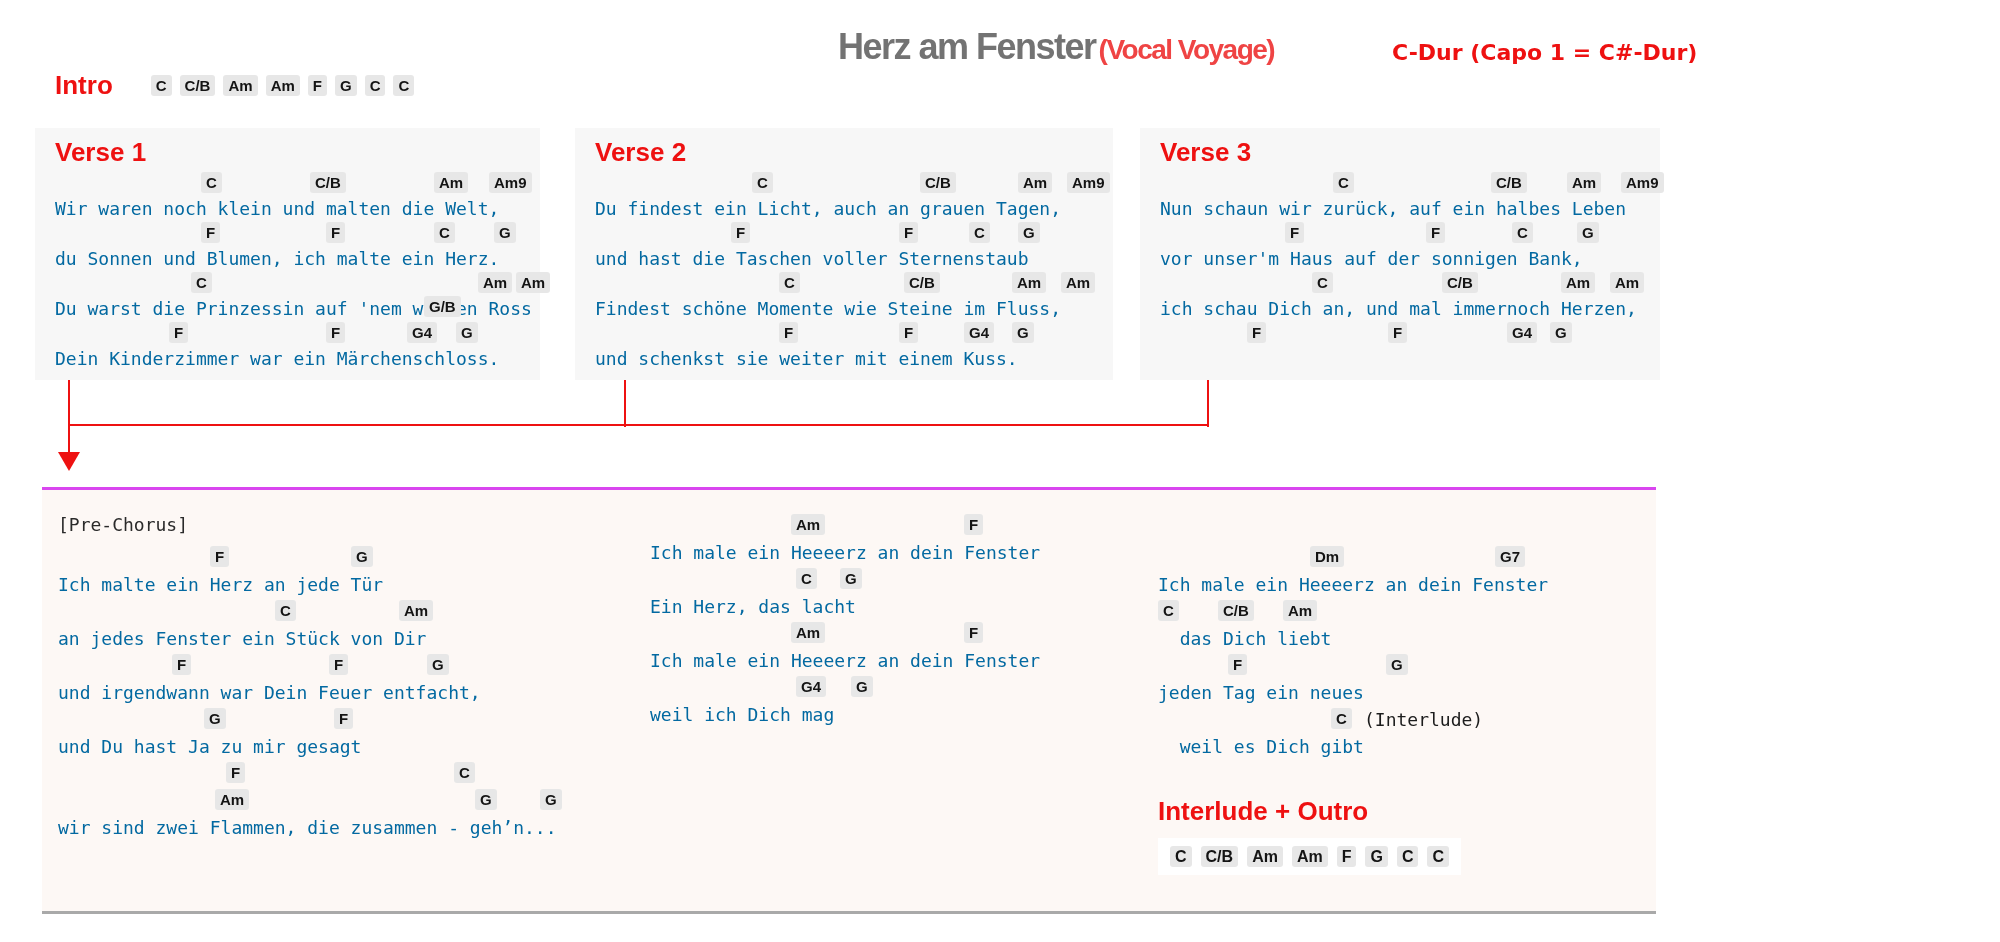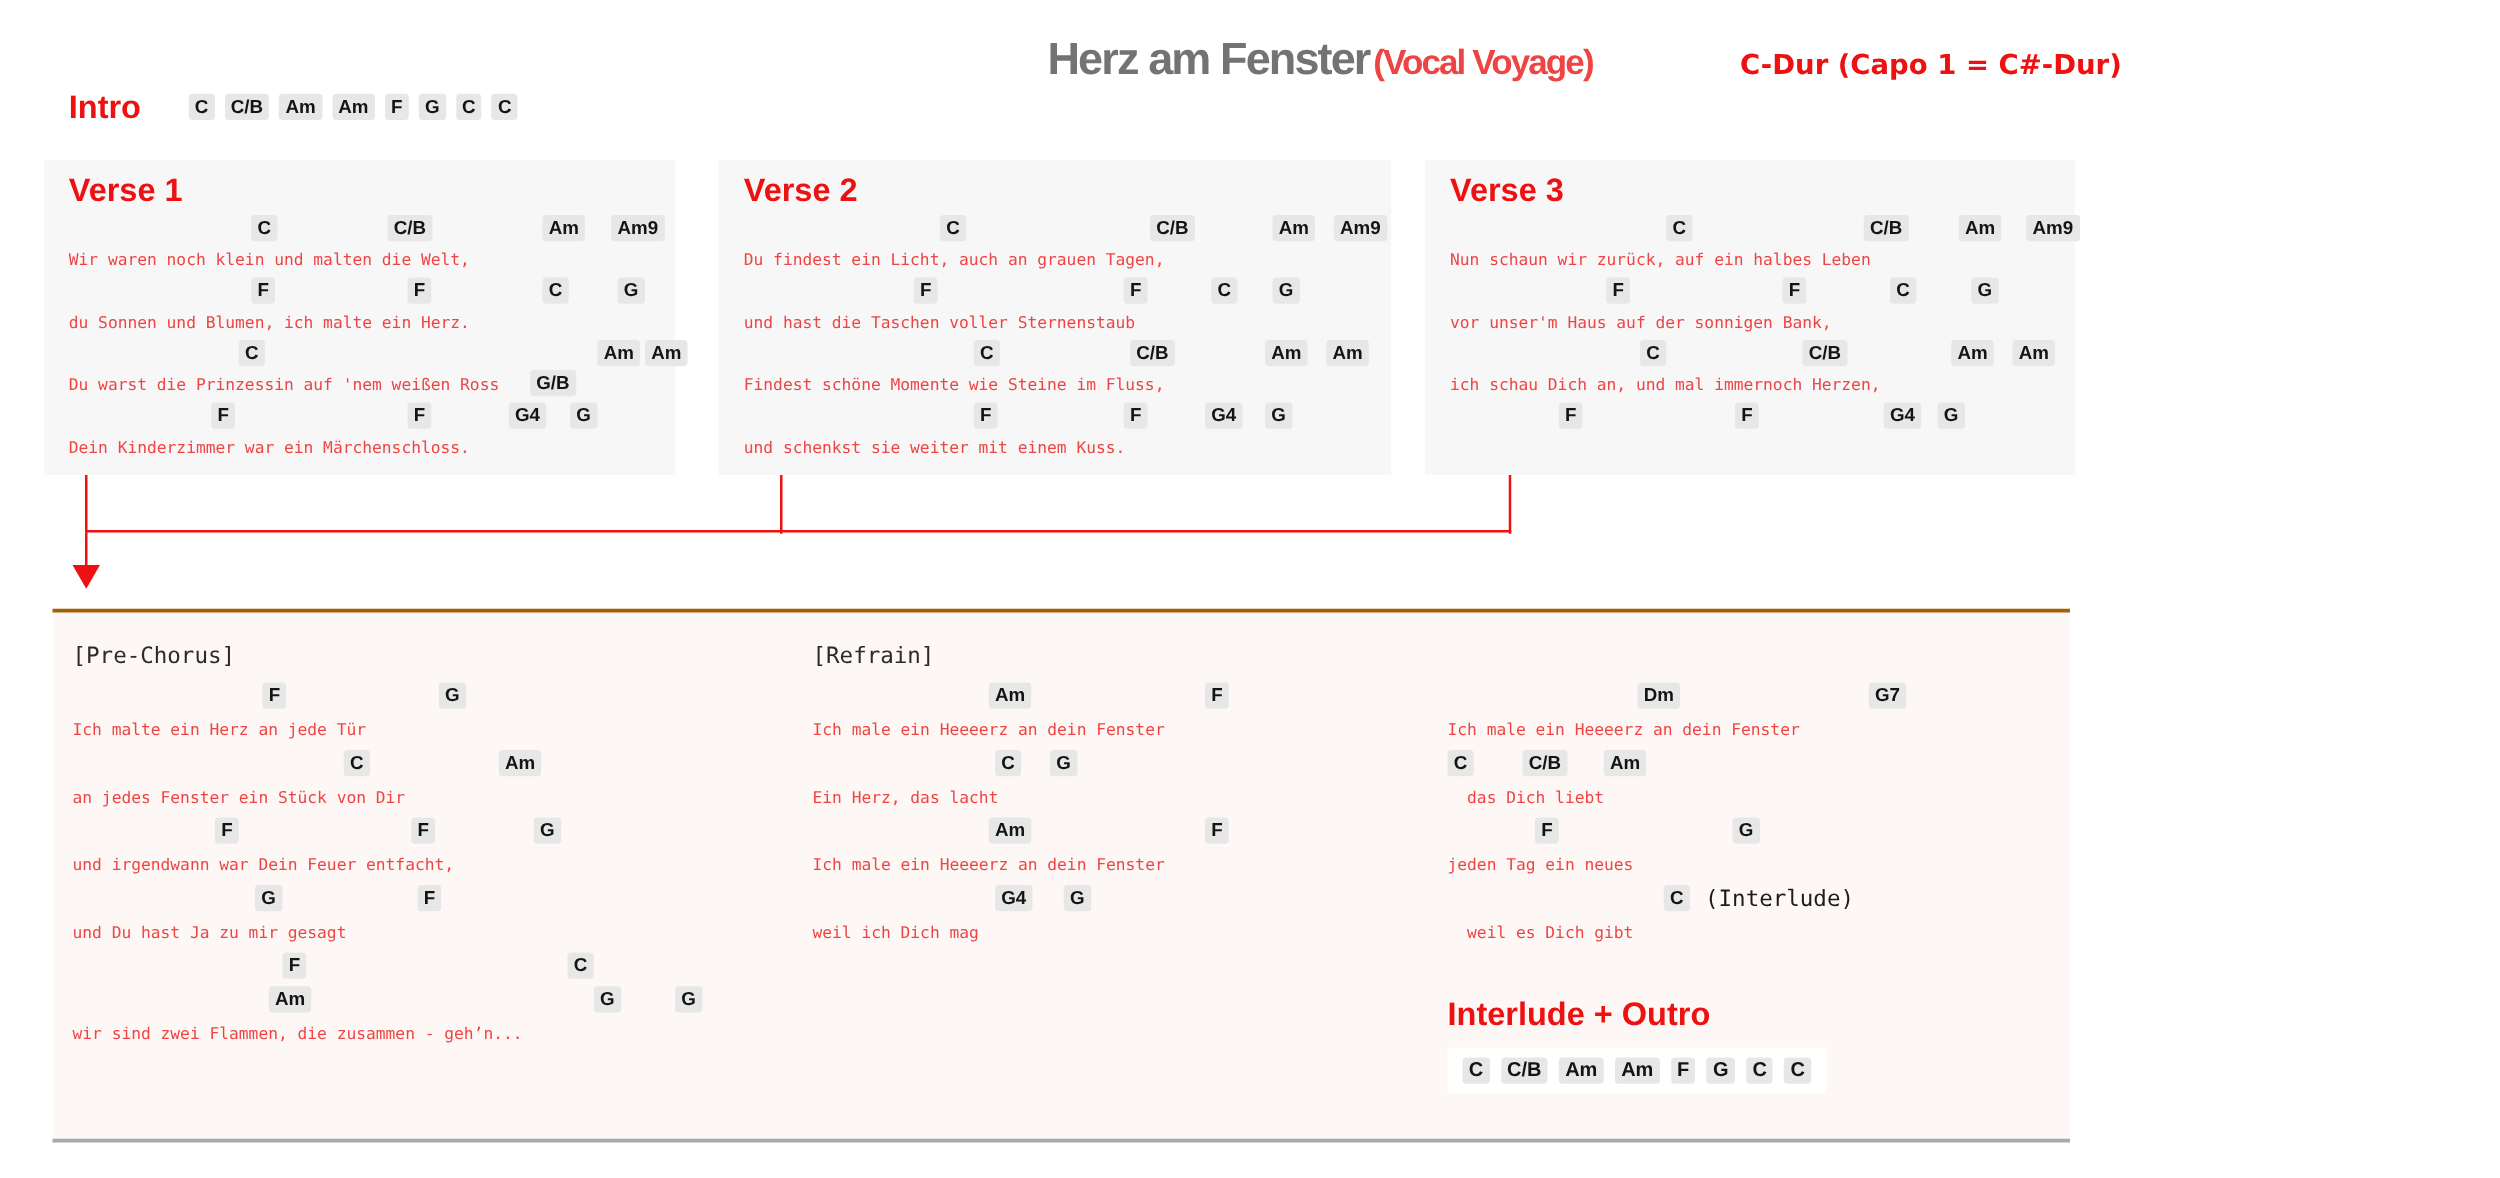--- a/index.html
+++ b/index.html
@@ -40,22 +40,22 @@
   .verse-h{line-height:28px;margin-bottom:6px;}
   .verse-box .chord-row,.verse-box .lyric-row{height:25px;}
 
   
   .chord-row{
     position:relative;height:27px;
     font-family:"DejaVu Sans Mono",monospace;font-size:18px;
   }
   .chord-row .chip{position:absolute;top:0;}
   .lyric-row{
-    height:27px;font-family:"DejaVu Sans Mono",monospace;font-size:13px;
-    color:#ef4444;white-space:pre;line-height:24px;
+    height:27px;font-family:"DejaVu Sans Mono",monospace;font-size:18px;
+    color:#0369a1;white-space:pre;line-height:24px;
   }
   .note{
     position:absolute;top:1px;font-family:"DejaVu Sans Mono",monospace;
     font-size:18px;color:#1c1c1c;white-space:pre;
   }
 
   
   .conn{position:absolute;background:#ee1111;}
   #conn-v1{left:68px;top:380px;width:2px;height:46px;}
   #conn-v2{left:624px;top:380px;width:2px;height:47px;}
@@ -64,21 +64,21 @@
   #conn-stem{left:68px;top:426px;width:2px;height:28px;}
   #arrow-head{
     position:absolute;left:58px;top:452px;width:0;height:0;
     border-left:11px solid transparent;border-right:11px solid transparent;
     border-top:19px solid #ee1111;
   }
 
   
   .bottom{
     position:absolute;left:42px;top:487px;width:1614px;height:427px;
-    background:#fdf8f5;border-top:3px solid #a16207;border-bottom:3px solid #a9a9a9;
+    background:#fdf8f5;border-top:3px solid #d946ef;border-bottom:3px solid #a9a9a9;
     box-sizing:border-box;
   }
   .bcol{position:absolute;top:24px;height:400px;}
   .col-header{
     height:32px;font-family:"DejaVu Sans Mono",monospace;font-size:18px;color:#2a2a2a;
     white-space:pre;
   }
   .outro-h{position:absolute;left:0;top:282px;font-weight:bold;font-size:26px;color:#ee1111;white-space:nowrap;}
   .outro-chips{
     position:absolute;left:0;top:324px;background:#ffffff;padding:8px 12px;
@@ -241,21 +241,20 @@
           <span class="chip" style="left: 396px;">C</span>
         </div>
         <div class="chord-row">
           <span class="chip" style="left: 157px;">Am</span>
           <span class="chip" style="left: 417px;">G</span>
           <span class="chip" style="left: 482px;">G</span>
         </div>
         <div class="lyric-row">wir sind zwei Flammen, die zusammen - geh’n...</div>
       </div>
       <div class="bcol" style="left: 608px; width: 460px;">
-        <div class="col-header">[Refrain]</div>
         <div class="chord-row">
           <span class="chip" style="left: 141px;">Am</span>
           <span class="chip" style="left: 314px;">F</span>
         </div>
         <div class="lyric-row">Ich male ein Heeeerz an dein Fenster</div>
         <div class="chord-row">
           <span class="chip" style="left: 146px;">C</span>
           <span class="chip" style="left: 190px;">G</span>
         </div>
         <div class="lyric-row">Ein Herz, das lacht</div>

